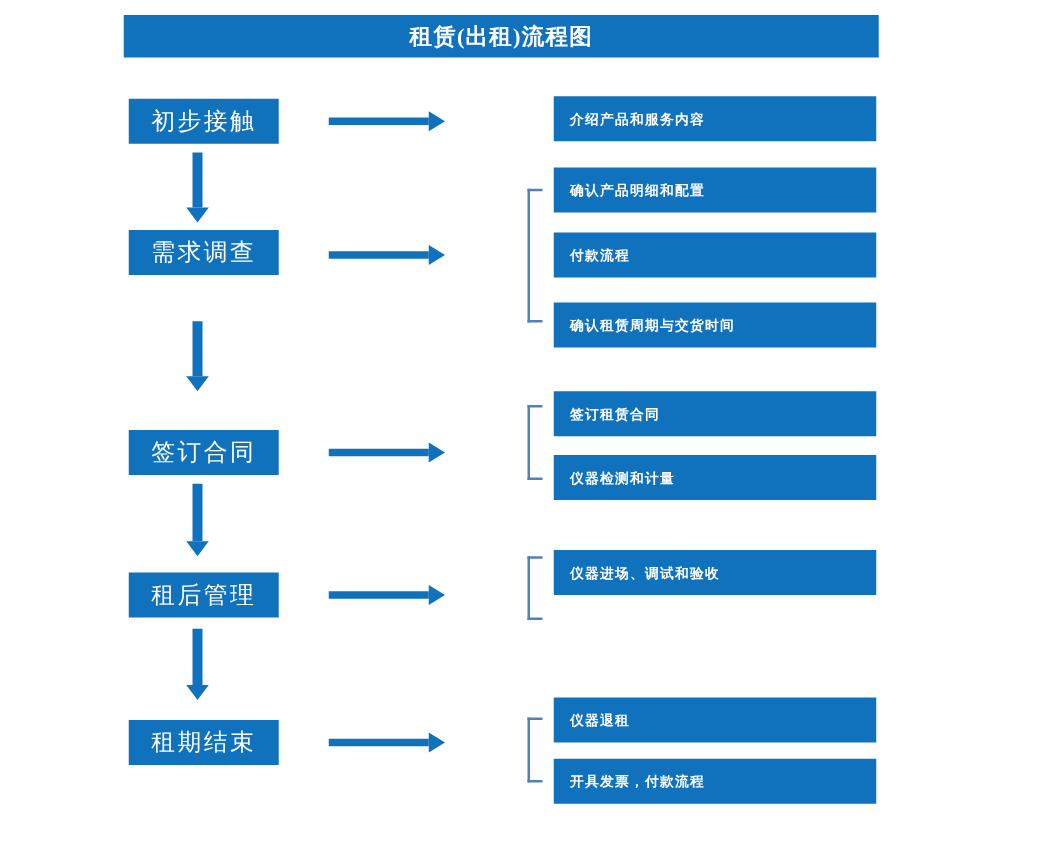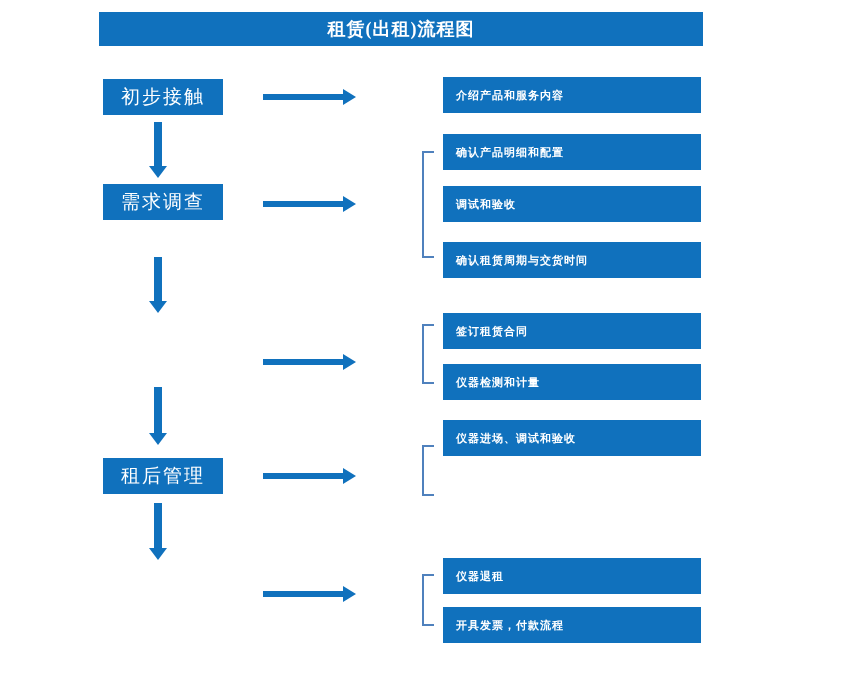--- a/index.html
+++ b/index.html
@@ -70,45 +70,47 @@
 <body>
 
 <div class="canvas">
 
   <div class="title-bar">
     <span>租赁(出租)流程图</span>
   </div>
 
   <div class="stage-box" style="top:79px">初步接触</div>
   <div class="stage-box" style="top:184px">需求调查</div>
+  <div class="stage-box" style="top:344px">签订合同</div>
   <div class="stage-box" style="top:458px">租后管理</div>
+  <div class="stage-box" style="top:576px">租期结束</div>
 
   <div class="varrow" style="top:122px;height:44px"></div>
   <div class="varrow" style="top:257px;height:44px"></div>
   <div class="varrow" style="top:387px;height:46px"></div>
   <div class="varrow" style="top:503px;height:45px"></div>
 
   <div class="harrow" style="top:94px"></div>
   <div class="harrow" style="top:201px"></div>
   <div class="harrow" style="top:359px"></div>
   <div class="harrow" style="top:473px"></div>
   <div class="harrow" style="top:591px"></div>
 
   <div class="bracket" style="top:151px;height:107px"></div>
   <div class="bracket" style="top:324px;height:60px"></div>
   <div class="bracket" style="top:445px;height:51px"></div>
   <div class="bracket" style="top:574px;height:52px"></div>
 
   <div class="detail-box" style="top:77px">介绍产品和服务内容</div>
 
   <div class="detail-box" style="top:134px">确认产品明细和配置</div>
-  <div class="detail-box" style="top:186px">调试和验收</div>
+  <div class="detail-box" style="top:186px">付款流程</div>
   <div class="detail-box" style="top:242px">确认租赁周期与交货时间</div>
 
   <div class="detail-box" style="top:313px">签订租赁合同</div>
   <div class="detail-box" style="top:364px">仪器检测和计量</div>
 
-  <div class="detail-box" style="top:420px">仪器进场、调试和验收</div>
+  <div class="detail-box" style="top:440px">仪器进场、调试和验收</div>
 
   <div class="detail-box" style="top:558px">仪器退租</div>
   <div class="detail-box" style="top:607px">开具发票，付款流程</div>
 
 </div>
 
 </body></html>

